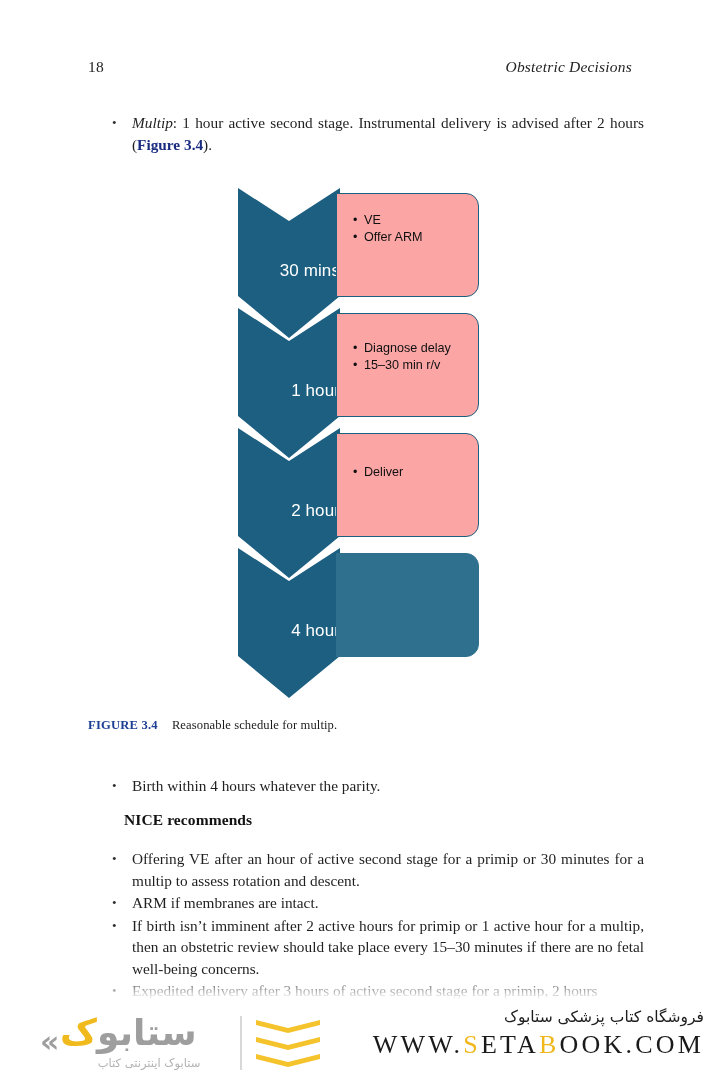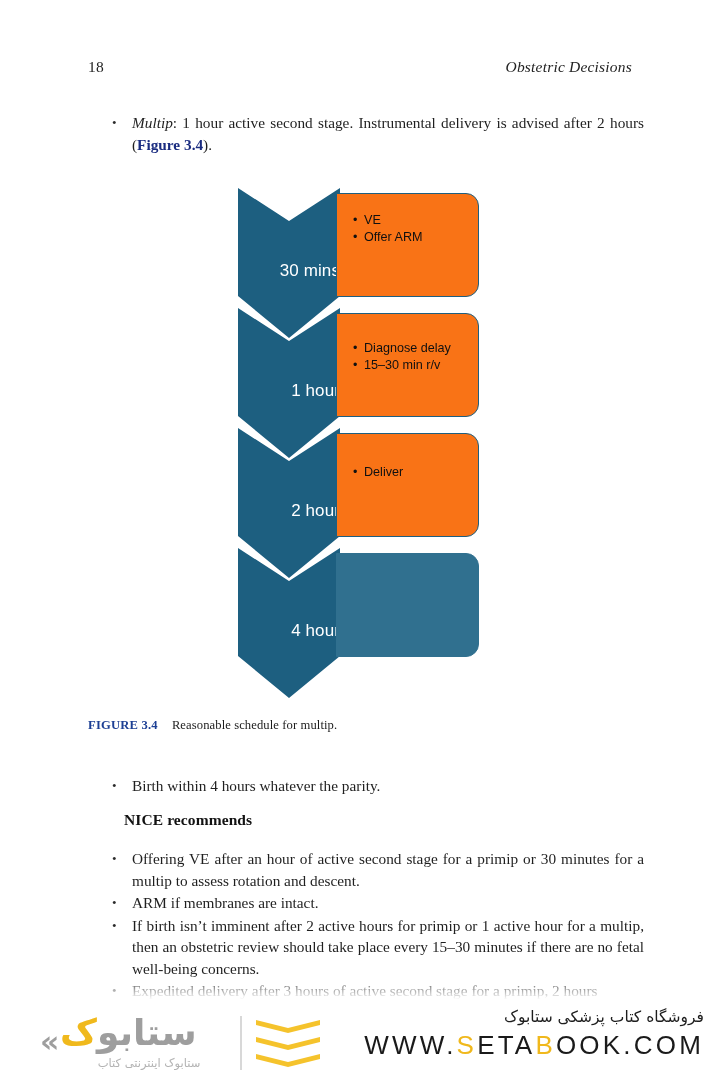--- a/index.html
+++ b/index.html
@@ -137,21 +137,21 @@
   }
 
   
   .card {
     position: absolute;
     left: 98px;
     top: 5px;
     width: 143px;
     height: 104px;
     box-sizing: border-box;
-    background: #f97316;
+    background: #fca5a5;
     border: 1.4px solid #1d5f80;
     border-top-right-radius: 13px;
     border-bottom-right-radius: 13px;
     border-top-left-radius: 0;
     border-bottom-left-radius: 0;
     padding: 18px 10px 8px 16px;
   }
   .card.filled {
     background: #30708f;
     border-color: #30708f;
@@ -295,21 +295,21 @@
   }
   .banner-fa {
     font-family: "DejaVu Sans", sans-serif;
     font-size: 15.5px;
     color: #1d1d1d;
     direction: rtl;
     white-space: nowrap;
     margin-bottom: 4px;
   }
   .banner-url {
-    font-family: Liberation Sans, sans-serif;
+    font-family: Liberation Serif, serif;
     font-size: 26px;
     letter-spacing: 3.2px;
     color: #1a1a1a;
     white-space: nowrap;
   }
   .banner-url .g { color: #f0b81c; }
 </style>
 </head>
 <body>
 

